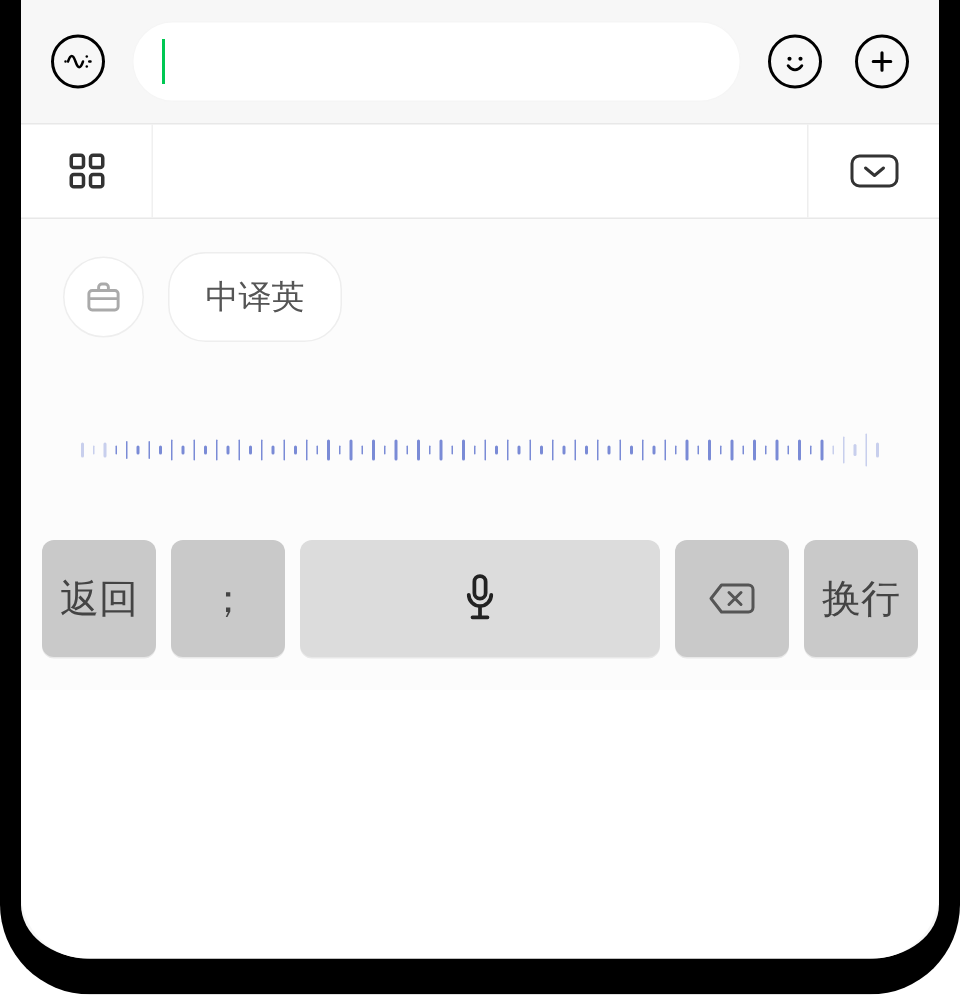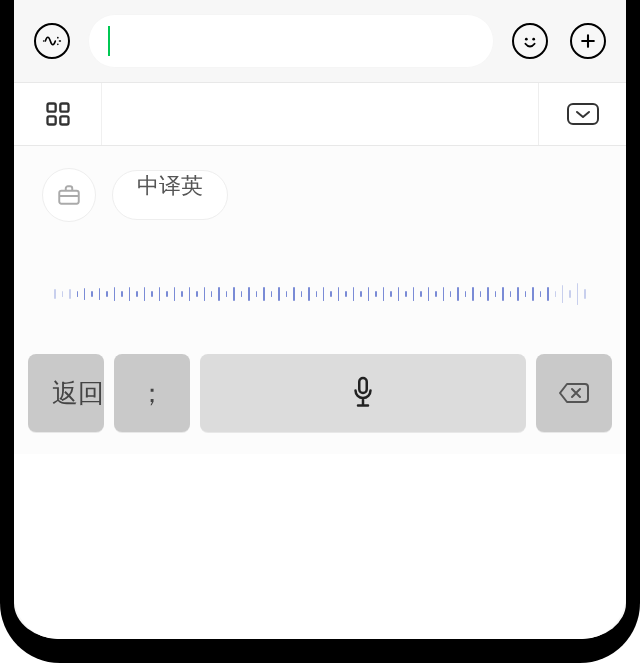--- a/index.html
+++ b/index.html
@@ -111,27 +111,27 @@
       width: 54px;
       height: 54px;
       border-radius: 50%;
       background: #fff;
       border: 1px solid #eee;
       display: flex;
       align-items: center;
       justify-content: center;
     }
     .chip-pill {
-      height: 50px;
+      height: 60px;
       padding: 0 24px;
       border-radius: 25px;
       background: #fff;
       border: 1px solid #eee;
       display: flex;
-      align-items: flex-start;
+      align-items: center;
       font-size: 22px;
       color: #555;
     }
     
     .wave-wrap {
       height: 100px;
       display: flex;
       align-items: center;
       justify-content: center;
       gap: 6px;
@@ -165,21 +165,21 @@
       height: 78px;
       border-radius: 8px;
       background: #c9c9c9;
       display: flex;
       align-items: center;
       justify-content: center;
       font-size: 26px;
       color: #444;
       box-shadow: 0 1px 0 rgba(0,0,0,0.08);
     }
-    .key-return { width: 76px; justify-content: flex-end; }
+    .key-return { width: 76px; }
     .key-semi { width: 76px; }
     .key-mic { flex: 1; background: #dcdcdc; }
     .key-del { width: 76px; }
     .key-newline { width: 76px; }
   </style>
 </head>
 <body>
 
 <div class="phone-frame">
   <div class="inner">
@@ -335,16 +335,19 @@
           <rect x="9" y="2" width="6" height="12" rx="3"></rect>
           <path d="M6 12a6 6 0 0012 0M12 18v5M8 24h8" stroke-linecap="round"></path>
         </svg>
       </div>
       <div class="key key-del">
         <svg width="34" height="26" viewBox="0 0 34 26" fill="none" stroke="#555" stroke-width="2">
           <path d="M10 4h18a3 3 0 013 3v12a3 3 0 01-3 3H10l-7-9 7-9z" stroke-linejoin="round"></path>
           <path d="M15 9l8 8M23 9l-8 8" stroke-linecap="round"></path>
         </svg>
       </div>
+      <div class="key key-newline">
+        <span>换行</span>
+      </div>
     </div>
 
   </div>
 </div>
 
 </body></html>

